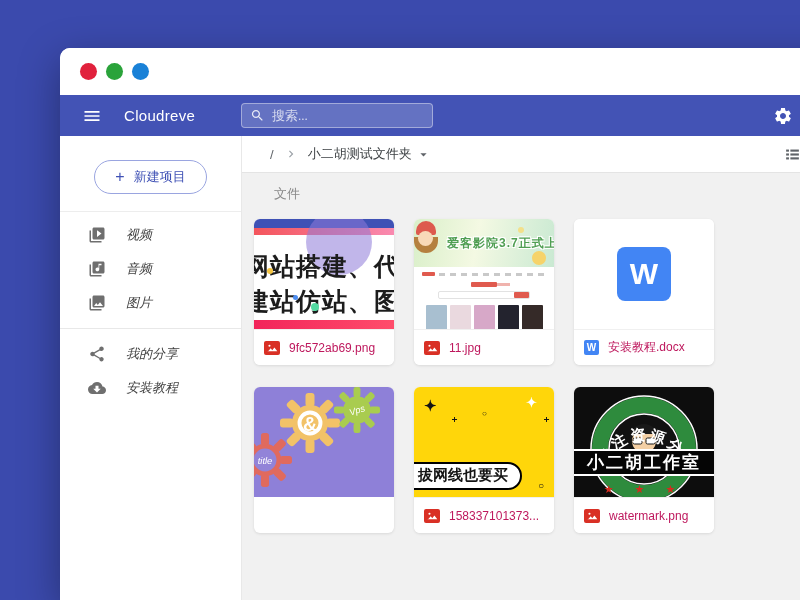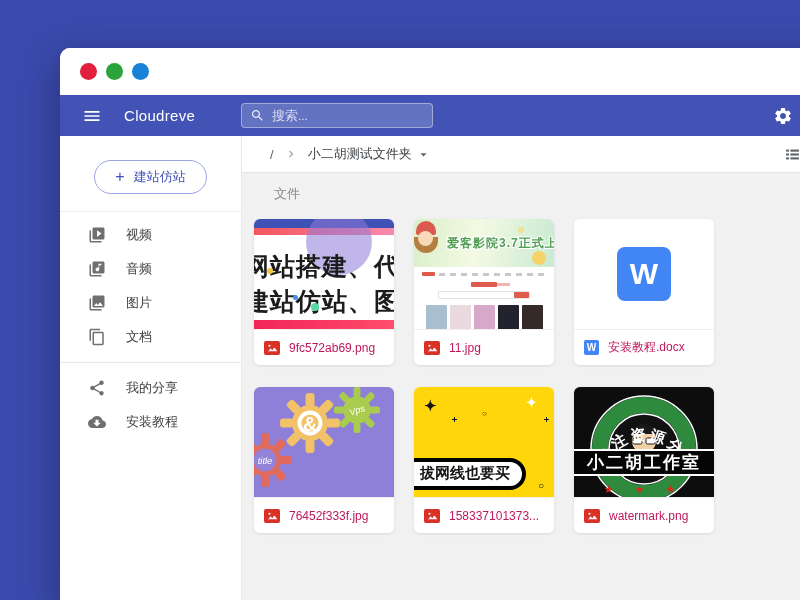--- a/index.html
+++ b/index.html
@@ -29,21 +29,21 @@
             display:flex; align-items:flex-end; justify-content:center; overflow:hidden; cursor:pointer; }
 
   
   .bodyrow { flex:1; display:flex; min-height:0; }
   .sidebar { width:182px; background:#fff; border-right:1px solid #e8e8e8; flex:none; }
   .newwrap { padding:24px 0 17px 0; border-bottom:1px solid #ededed; display:flex; justify-content:center; }
   .newbtn { display:flex; align-items:center; gap:9px; border:1px solid #9aa5e0; border-radius:17px;
             padding:7px 20px; color:#3f51b5; font-size:13px; background:#fff; cursor:pointer; }
   .newbtn .plus { font-size:16px; line-height:1; font-weight:400; }
   .navlist { padding-top:6px; }
-  .navitem { height:34px; display:flex; align-items:center; padding-left:28px; gap:20px; font-size:13px; color:#424242; cursor:pointer; }
+  .navitem { height:34px; display:flex; align-items:center; padding-left:28px; gap:20px; font-size:13px; color:#424242; cursor:pointer;font-style:italic; }
   .navitem svg { flex:none; }
   .sidediv { border-top:1px solid #e8e8e8; margin:8px 0; }
 
   .maincol { flex:1; display:flex; flex-direction:column; min-width:0; }
   .toolbar { height:37px; background:#fff; border-bottom:1px solid #e4e4e4; display:flex; align-items:center; padding:0 26px 0 28px; flex:none; }
   .crumb-root { font-size:13px; color:#5f6368; cursor:pointer; }
   .crumb-sep { margin:0 10px; display:flex; }
   .crumb-folder { font-size:13px; color:#3c4043; cursor:pointer; display:flex; align-items:center; gap:4px; }
   .toolbar .spacer { flex:1; }
   .tbicon { color:#5f6368; cursor:pointer; display:flex; align-items:center; }
@@ -96,21 +96,21 @@
 
   
   .t4 { background:#8e80d8; }
   .t4 .php { position:absolute; left:28px; bottom:-16px; font-size:62px; font-weight:800; color:#fff; letter-spacing:-2px;
              text-shadow:5px 5px 0 rgba(0,0,0,.10); white-space:nowrap; }
   .t4 svg { position:absolute; }
 
   
   .t5 { background:#ffd60a; }
   .t5 .head { position:absolute; top:32px; left:-6px; font-size:30px; font-weight:900; color:#141414; white-space:nowrap; letter-spacing:1px; }
-  .t5 .bubble { position:absolute; bottom:7px; left:-12px; background:#fff; border:4px solid #000000; border-radius:4px 16px 16px 4px;
+  .t5 .bubble { position:absolute; bottom:7px; left:-12px; background:#fff; border:2px solid #000000; border-radius:4px 16px 16px 4px;
                 padding:2px 12px 3px 14px; font-size:15px; font-weight:800; color:#141414; white-space:nowrap; }
   .t5 .sp { position:absolute; color:#141414; font-weight:bold; }
   .t5 .sp.w { color:#fff; }
 
   
   .t6 { background:#0d0d0d; }
   .t6 .banner { position:absolute; left:-5px; right:-5px; top:62px; height:27px; background:#050505; border:2px solid #fff; border-radius:5px;
                 display:flex; align-items:center; justify-content:center; color:#fff; font-size:17px; font-weight:900; letter-spacing:2px; white-space:nowrap; }
   .t6 .stars { position:absolute; bottom:1px; left:0; right:0; text-align:center; color:#d22c1f; font-size:11px; letter-spacing:9px; }
 </style>
@@ -145,47 +145,41 @@
         <path fill="#9aa0a6" d="M12 12c2.21 0 4-1.79 4-4s-1.79-4-4-4-4 1.79-4 4 1.79 4 4 4zm0 2c-2.67 0-8 1.34-8 4v2h16v-2c0-2.66-5.33-4-8-4z"></path>
       </svg>
     </div>
   </div>
 
   <div class="bodyrow">
     <div class="sidebar">
       <div class="newwrap">
         <button class="newbtn">
           <span class="plus">+</span>
-          <span>建站仿站</span>
+          <span>新建项目</span>
         </button>
       </div>
       <div class="navlist">
         <div class="navitem">
           <svg width="18" height="18" viewBox="0 0 24 24">
               <path fill="#6f6f6f" d="M4 6H2v14c0 1.1.9 2 2 2h14v-2H4V6zm16-4H8c-1.1 0-2 .9-2 2v12c0 1.1.9 2 2 2h12c1.1 0 2-.9 2-2V4c0-1.1-.9-2-2-2zm-8 12.5v-9l6 4.5-6 4.5z"></path>
             </svg>
           <span>视频</span>
         </div>
         <div class="navitem">
           <svg width="18" height="18" viewBox="0 0 24 24">
               <path fill="#6f6f6f" d="M20 2H8c-1.1 0-2 .9-2 2v12c0 1.1.9 2 2 2h12c1.1 0 2-.9 2-2V4c0-1.1-.9-2-2-2zm-2 5h-3v5.5c0 1.38-1.12 2.5-2.5 2.5S10 13.88 10 12.5s1.12-2.5 2.5-2.5c.57 0 1.08.19 1.5.51V5h4v2zM4 6H2v14c0 1.1.9 2 2 2h14v-2H4V6z"></path>
             </svg>
           <span>音频</span>
         </div>
         <div class="navitem">
           <svg width="18" height="18" viewBox="0 0 24 24">
               <path fill="#6f6f6f" d="M22 16V4c0-1.1-.9-2-2-2H8c-1.1 0-2 .9-2 2v12c0 1.1.9 2 2 2h12c1.1 0 2-.9 2-2zm-11-4l2.03 2.71L16 11l4 5H8l3-4zM2 6v14c0 1.1.9 2 2 2h14v-2H4V6H2z"></path>
             </svg>
           <span>图片</span>
-        </div>
-        <div class="navitem">
-          <svg width="18" height="18" viewBox="0 0 24 24">
-              <path fill="#6f6f6f" d="M16 1H4c-1.1 0-2 .9-2 2v14h2V3h12V1zm3 4H8c-1.1 0-2 .9-2 2v14c0 1.1.9 2 2 2h11c1.1 0 2-.9 2-2V7c0-1.1-.9-2-2-2zm0 16H8V7h11v14z"></path>
-            </svg>
-          <span>文档</span>
         </div>
         <div class="sidediv"></div>
         <div class="navitem">
           <svg width="18" height="18" viewBox="0 0 24 24">
               <path fill="#6f6f6f" d="M18 16.08c-.76 0-1.44.3-1.96.77L8.91 12.7c.05-.23.09-.46.09-.7s-.04-.47-.09-.7l7.05-4.11c.54.5 1.25.81 2.04.81 1.66 0 3-1.34 3-3s-1.34-3-3-3-3 1.34-3 3c0 .24.04.47.09.7L8.04 9.81C7.5 9.31 6.79 9 6 9c-1.66 0-3 1.34-3 3s1.34 3 3 3c.79 0 1.5-.31 2.04-.81l7.12 4.16c-.05.21-.08.43-.08.65 0 1.61 1.31 2.92 2.92 2.92 1.61 0 2.92-1.31 2.92-2.92s-1.31-2.92-2.92-2.92z"></path>
             </svg>
           <span>我的分享</span>
         </div>
         <div class="navitem">
           <svg width="18" height="18" viewBox="0 0 24 24">
@@ -339,28 +333,20 @@
                     <rect x="17" y="0" width="6" height="9" rx="2" transform="rotate(90 20 20)"></rect>
                     <rect x="17" y="0" width="6" height="9" rx="2" transform="rotate(135 20 20)"></rect>
                     <rect x="17" y="0" width="6" height="9" rx="2" transform="rotate(180 20 20)"></rect>
                     <rect x="17" y="0" width="6" height="9" rx="2" transform="rotate(225 20 20)"></rect>
                     <rect x="17" y="0" width="6" height="9" rx="2" transform="rotate(270 20 20)"></rect>
                     <rect x="17" y="0" width="6" height="9" rx="2" transform="rotate(315 20 20)"></rect>
                   </g>
                 <text x="20" y="23" text-anchor="middle" font-size="8" font-style="italic" fill="#fff" transform="rotate(-18 20 20)">Vps</text>
               </svg>
             </div>
-            <div class="cfoot">
-              <svg width="16" height="14" viewBox="0 0 24 21">
-                  <rect width="24" height="21" rx="3" fill="#d93025"></rect>
-                  <path d="M7 14.5l3-3.6 2.4 2.9 3.2-4 4.4 5.7H5z" fill="#fff"></path>
-                  <circle cx="8.2" cy="7.2" r="1.6" fill="#fff"></circle>
-                </svg>
-              <span class="fname">76452f333f.jpg</span>
-            </div>
           </div>
 
           <div class="card">
             <div class="thumb t5">
               <span class="sp" style="left:10px; top:10px; font-size:15px;">✦</span>
               <span class="sp" style="left:36px; top:26px; font-size:9px;">＋</span>
               <span class="sp" style="left:68px; top:22px; font-size:8px;">○</span>
               <span class="sp w" style="left:112px; top:8px; font-size:13px;">✦</span>
               <span class="sp" style="left:128px; top:26px; font-size:9px;">＋</span>
               <span class="sp" style="left:124px; bottom:6px; font-size:10px;">○</span>

